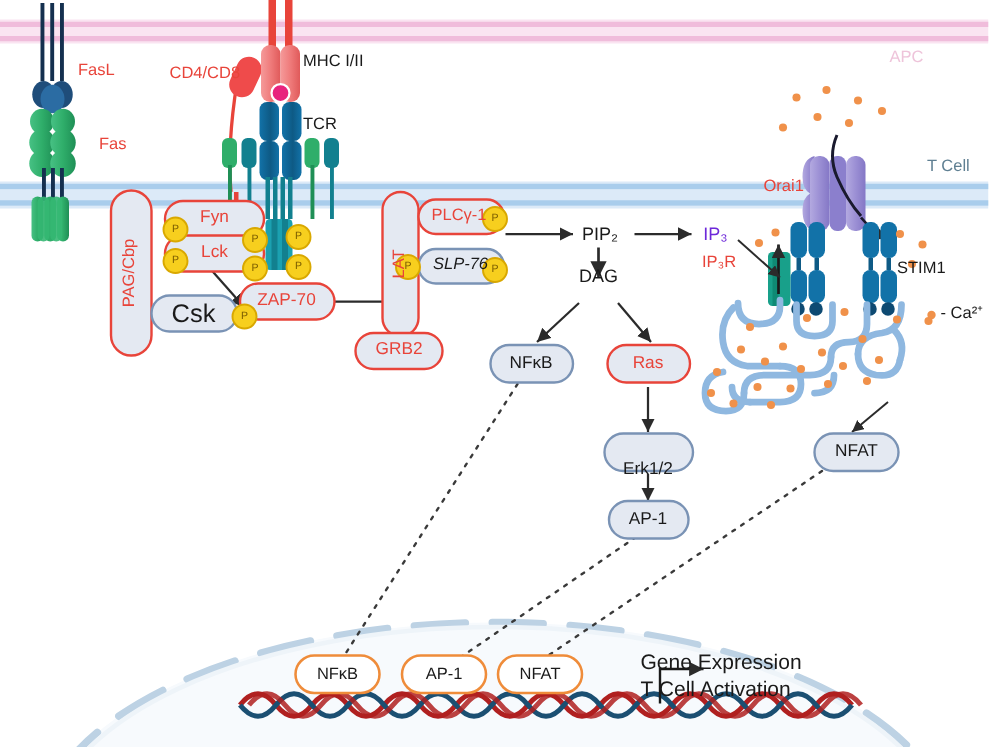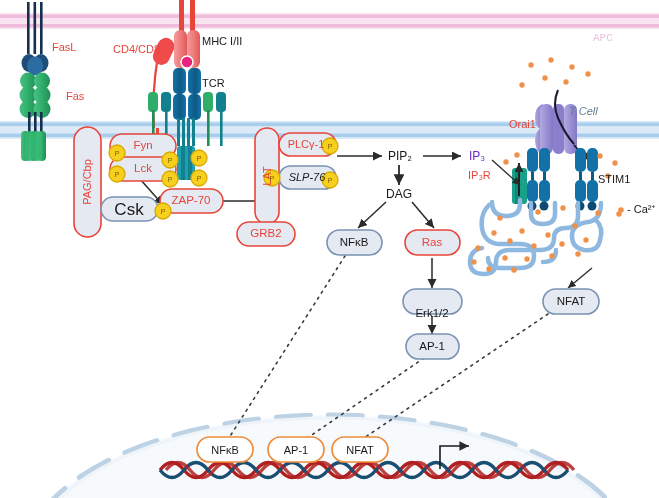--- a/index.html
+++ b/index.html
@@ -336,22 +336,22 @@
           <circle cx="330" cy="146" r="8" fill="#f7cf1e" stroke="#d9a800" stroke-width="1.3"></circle>
         </g>
       <g>
           <circle cx="330" cy="180" r="8" fill="#f7cf1e" stroke="#d9a800" stroke-width="1.3"></circle>
         </g>
     </g>
 
     <circle cx="621" cy="210" r="2.8" fill="#f0914a"></circle>
   </svg>
 
-  <div class="lbl" style="left:593px;top:33px;font-size:11px;color:#eec4da;font-family:Liberation Mono, monospace;">APC</div>
-  <div class="lbl" style="left:569px;top:106px;font-size:11px;color:#5f7f92;font-style:italic;">T Cell</div>
+  <div class="lbl" style="left:593px;top:33px;font-size:11px;color:#eec4da;">APC</div>
+  <div class="lbl" style="left:618px;top:106px;font-size:11px;color:#5f7f92;">T Cell</div>
 
   <div class="lbl" style="left:52px;top:42px;font-size:11px;color:#e8443a;">FasL</div>
   <div class="lbl" style="left:52px;top:91px;font-size:11px;color:#e8443a;margin-left:14px;">Fas</div>
 
   <div class="lbl" style="left:113px;top:44px;font-size:11px;color:#e8443a;">CD4/CD8</div>
   <div class="lbl" style="left:202px;top:36px;font-size:11px;color:#1a1a1a;">MHC I/II</div>
   <div class="lbl" style="left:202px;top:78px;font-size:11px;color:#1a1a1a;">TCR</div>
 
   <div class="lbl" style="left:87px;top:182px;font-size:11px;color:#e8443a;transform:translate(-50%,-50%) rotate(-90deg);">PAG/Cbp</div>
 
@@ -360,37 +360,39 @@
   <div class="lbl" style="left:143px;top:146px;font-size:11.5px;color:#e8443a;transform:translate(-50%,-50%);">Fyn</div>
   <div class="lbl" style="left:143px;top:169px;font-size:11.5px;color:#e8443a;transform:translate(-50%,-50%);">Lck</div>
   <div class="lbl" style="left:129px;top:209px;font-size:17px;color:#1a1a1a;transform:translate(-50%,-50%);text-align:center;">Csk</div>
   <div class="lbl" style="left:191px;top:201px;font-size:11.5px;color:#e8443a;transform:translate(-50%,-50%);text-align:center;">ZAP-70</div>
   <div class="lbl" style="left:266px;top:234px;font-size:11.5px;color:#e8443a;transform:translate(-50%,-50%);">GRB2</div>
   <div class="lbl" style="left:306px;top:144px;font-size:11px;color:#e8443a;transform:translate(-50%,-50%);">PLCγ-1</div>
   <div class="lbl" style="left:307px;top:177px;font-size:11px;color:#1a1a1a;transform:translate(-50%,-50%);font-style:italic;">SLP-76</div>
 
   <div class="lbl" style="left:400px;top:156px;font-size:12px;color:#1a1a1a;transform:translate(-50%,-50%);">PIP₂</div>
   <div class="lbl" style="left:477px;top:156px;font-size:12px;color:#6d28d9;transform:translate(-50%,-50%);">IP₃</div>
-  <div class="lbl" style="left:399px;top:194px;font-size:12px;color:#1a1a1a;transform:translate(-50%,-50%);">DAG</div>
+  <div class="lbl" style="left:399px;top:184px;font-size:12px;color:#1a1a1a;transform:translate(-50%,-50%);">DAG</div>
 
   <div class="lbl" style="left:354px;top:243px;font-size:11.5px;color:#1a1a1a;transform:translate(-50%,-50%);">NFκB</div>
   <div class="lbl" style="left:432px;top:243px;font-size:11.5px;color:#e8443a;transform:translate(-50%,-50%);text-align:right;">Ras</div>
   <div class="lbl" style="left:432px;top:302px;font-size:11.5px;color:#1a1a1a;transform:translate(-50%,-50%);margin-top:12px;">Erk1/2</div>
   <div class="lbl" style="left:432px;top:347px;font-size:11.5px;color:#1a1a1a;transform:translate(-50%,-50%);">AP-1</div>
   <div class="lbl" style="left:571px;top:302px;font-size:11.5px;color:#1a1a1a;transform:translate(-50%,-50%);">NFAT</div>
 
   <div class="lbl" style="left:509px;top:119px;font-size:11px;color:#e8443a;">Orai1</div>
   <div class="lbl" style="left:468px;top:170px;font-size:11px;color:#e8443a;">IP₃R</div>
   <div class="lbl" style="left:598px;top:174px;font-size:11px;color:#1a1a1a;">STIM1</div>
   <div class="lbl" style="left:627px;top:204px;font-size:11px;color:#1a1a1a;">- Ca²⁺</div>
 
   <div class="lbl" style="left:225px;top:450px;font-size:11px;color:#1a1a1a;transform:translate(-50%,-50%);">NFκB</div>
   <div class="lbl" style="left:296px;top:450px;font-size:11px;color:#1a1a1a;transform:translate(-50%,-50%);">AP-1</div>
   <div class="lbl" style="left:360px;top:450px;font-size:11px;color:#1a1a1a;transform:translate(-50%,-50%);">NFAT</div>
 
+  <div class="lbl" style="left:427px;top:434px;font-size:14px;color:#1a1a1a;">Gene Expression</div>
+  <div class="lbl" style="left:427px;top:452px;font-size:14px;color:#1a1a1a;">T Cell Activation</div>
 
   <div class="lbl" style="left:117px;top:153px;font-size:7px;color:#7a5c00;transform:translate(-50%,-50%);">P</div>
   <div class="lbl" style="left:117px;top:174px;font-size:7px;color:#7a5c00;transform:translate(-50%,-50%);">P</div>
   <div class="lbl" style="left:170px;top:160px;font-size:7px;color:#7a5c00;transform:translate(-50%,-50%);">P</div>
   <div class="lbl" style="left:170px;top:179px;font-size:7px;color:#7a5c00;transform:translate(-50%,-50%);">P</div>
   <div class="lbl" style="left:199px;top:158px;font-size:7px;color:#7a5c00;transform:translate(-50%,-50%);">P</div>
   <div class="lbl" style="left:199px;top:178px;font-size:7px;color:#7a5c00;transform:translate(-50%,-50%);">P</div>
   <div class="lbl" style="left:163px;top:211px;font-size:7px;color:#7a5c00;transform:translate(-50%,-50%);">P</div>
   <div class="lbl" style="left:272px;top:178px;font-size:7px;color:#7a5c00;transform:translate(-50%,-50%);">P</div>
   <div class="lbl" style="left:330px;top:146px;font-size:7px;color:#7a5c00;transform:translate(-50%,-50%);">P</div>

